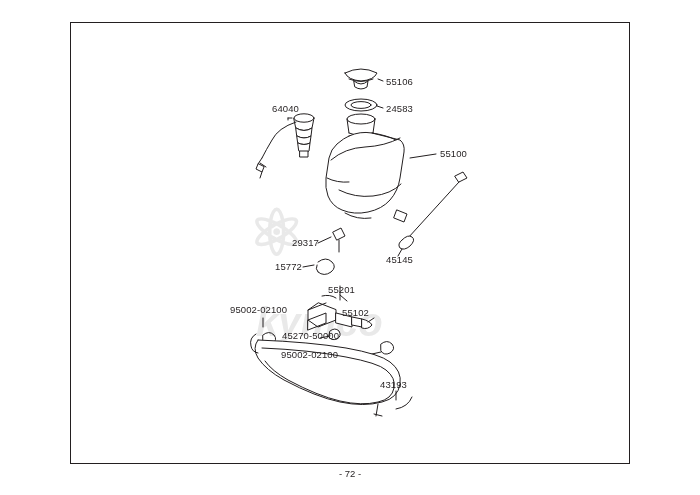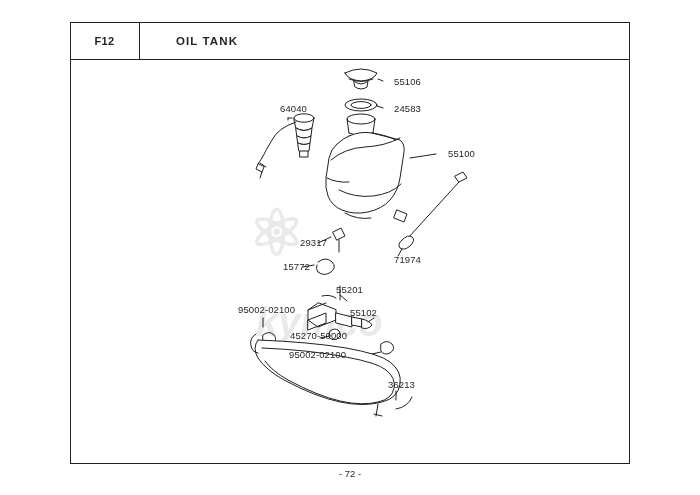--- a/index.html
+++ b/index.html
@@ -81,44 +81,37 @@
     left: 0; top: 0;
     width: 700px;
     height: 495px;
   }
   .lbl {
     position: absolute;
     font-size: 9.5px;
     color: #231f20;
     white-space: nowrap;
     letter-spacing: .1px;
-    margin-left: 8px;
   }
   .wm {
     position: absolute;
     color: #e9e9e9;
     font-weight: bold;
     user-select: none;
   }
 </style>
 </head>
 <body>
 
 <div id="page">
 
   <div class="wm" style="left:248px; top:196px; font-size:64px;">⚛</div>
   <div class="wm" style="left:256px; top:300px; font-size:40px; font-style:italic;">kymco</div>
 
   <div class="frame"></div>
-  <div class="title-cell">
-    <span>F12</span>
-  </div>
-  <div class="title-bar">
-    <span>OIL TANK</span>
-  </div>
 
   <svg class="svg-layer" viewBox="0 0 700 495" xmlns="http://www.w3.org/2000/svg">
     <g fill="none" stroke="#231f20" stroke-width="1" stroke-linecap="round" stroke-linejoin="round">
 
       <path d="M345 73 q16 -8 32 0 q-3 7 -16 8 q-13 -1 -16 -8 z" fill="#ffffff"></path>
       <path d="M349 79 q12 5 24 0"></path>
       <path d="M354 81 q7 6 14 0 l-1 6 q-6 4 -12 0 z" fill="#ffffff"></path>
       <line x1="378" y1="79" x2="383" y2="81"></line>
 
       <ellipse cx="361" cy="105" rx="16" ry="6" fill="#ffffff"></ellipse>
@@ -229,22 +222,22 @@
 
     </g>
   </svg>
 
   <div class="lbl" style="left:386px; top:76px;">55106</div>
   <div class="lbl" style="left:386px; top:103px;">24583</div>
   <div class="lbl" style="left:440px; top:148px;">55100</div>
   <div class="lbl" style="left:272px; top:103px;">64040</div>
   <div class="lbl" style="left:292px; top:237px;">29317</div>
   <div class="lbl" style="left:275px; top:261px;">15772</div>
-  <div class="lbl" style="left:386px; top:254px;">71974</div>
+  <div class="lbl" style="left:386px; top:254px;">45145</div>
   <div class="lbl" style="left:328px; top:284px;">55201</div>
   <div class="lbl" style="left:342px; top:307px;">55102</div>
   <div class="lbl" style="left:230px; top:304px;">95002-02100</div>
   <div class="lbl" style="left:282px; top:330px;">45270-50000</div>
   <div class="lbl" style="left:281px; top:349px;">95002-02100</div>
-  <div class="lbl" style="left:380px; top:379px;">36213</div>
+  <div class="lbl" style="left:380px; top:379px;">43193</div>
 
   <div class="page-num">- 72 -</div>
 </div>
 
 </body></html>

